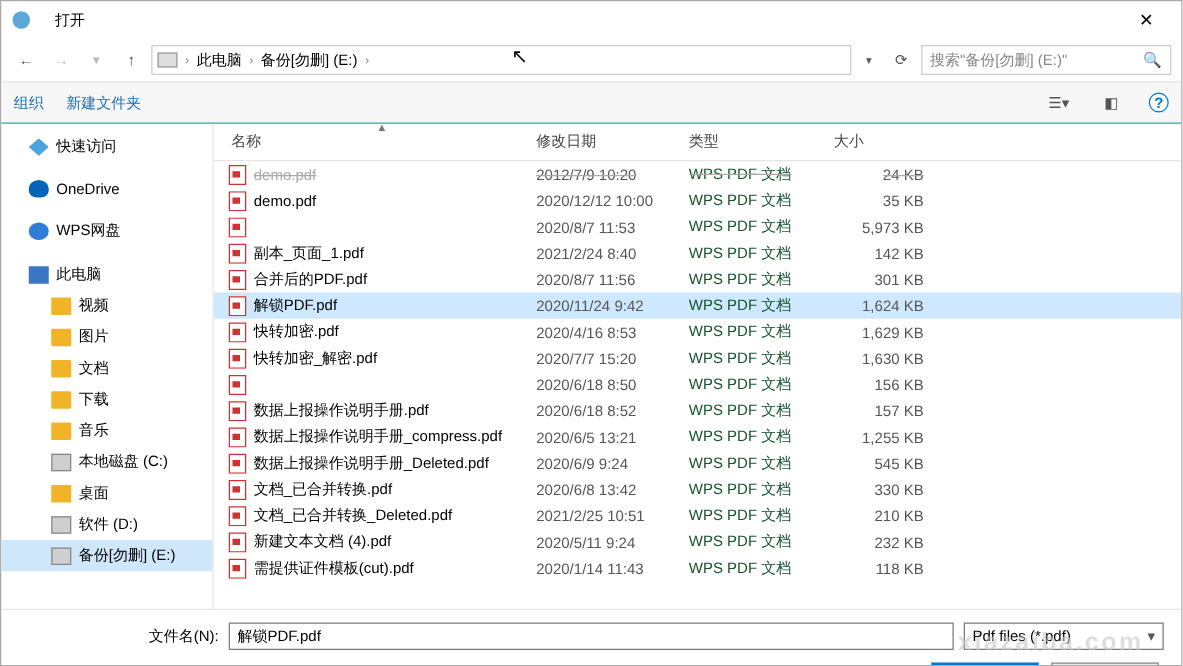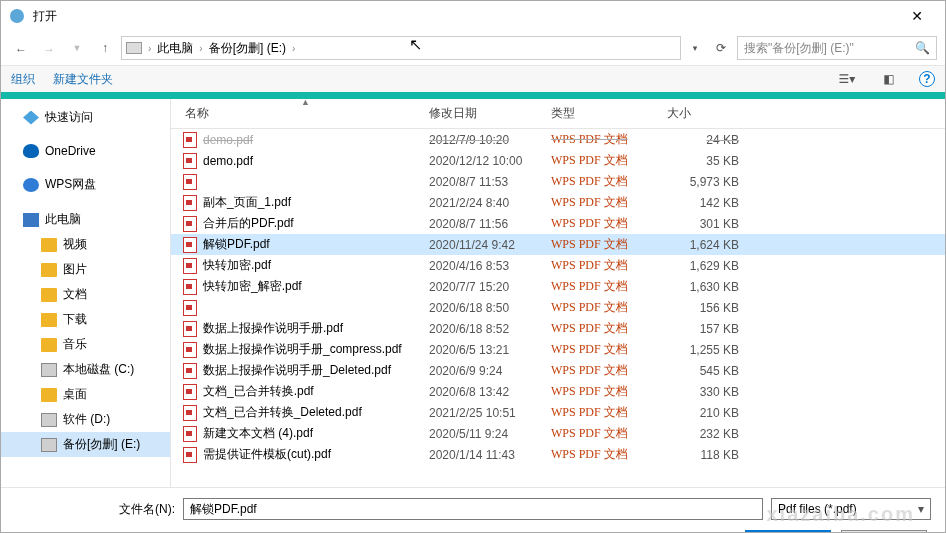--- a/index.html
+++ b/index.html
@@ -1,34 +1,34 @@
 <!DOCTYPE html>
 <html><head>
 <meta charset="utf-8">
 <style>
 * { margin: 0; padding: 0; box-sizing: border-box; font-family: "Microsoft YaHei", "Segoe UI", sans-serif; font-size: 12px; }
 body { background: #fff; width: 946px; height: 533px; overflow: hidden; border: 1px solid #aaa; position: relative; }
 
 .titlebar { height: 30px; display: flex; align-items: center; padding: 0 8px; }
 .titlebar .app-icon { width: 16px; height: 16px; margin-right: 8px; }
-.titlebar .title { flex: 1; }
+.titlebar .title { flex: 1; margin-left: 11px; }
 .titlebar .close { width: 40px; text-align: center; font-size: 14px; cursor: pointer; }
 
 .navbar { height: 34px; display: flex; align-items: center; padding: 4px 8px; gap: 4px; }
 .nav-btn { width: 24px; height: 24px; display: flex; align-items: center; justify-content: center; color: #555; cursor: pointer; }
 .nav-btn.disabled { color: #bbb; }
 .addressbar { flex: 1; height: 24px; border: 1px solid #ccc; display: flex; align-items: center; padding: 0 4px; gap: 6px; background: #fff; }
 .addressbar .drive-icon { width: 16px; height: 12px; background: #ddd; border: 1px solid #999; }
 .addressbar .sep { color: #888; font-size: 10px; }
 .addr-drop { width: 20px; text-align: center; color: #555; cursor: pointer; }
 .refresh { width: 24px; text-align: center; color: #555; cursor: pointer; }
 .searchbox { width: 200px; height: 24px; border: 1px solid #ccc; display: flex; align-items: center; padding: 0 6px; color: #888; }
 .searchbox .sicon { margin-left: auto; color: #555; }
 
-.toolbar { height: 34px; border-top: 1px solid #e5e5e5; border-bottom: 7px solid #14b8a6; background: #f7f7f7; display: flex; align-items: center; padding: 0 10px; gap: 18px; }
+.toolbar { height: 34px; border-top: 1px solid #e5e5e5; border-bottom: 1px solid #14b8a6; background: #f7f7f7; display: flex; align-items: center; padding: 0 10px; gap: 18px; }
 .toolbar .link { color: #1a6fb5; cursor: pointer; }
 .toolbar .spacer { flex: 1; }
 .toolbar .icon-btn { color: #555; cursor: pointer; width: 24px; text-align: center; }
 .toolbar .help { color: #0078d7; font-weight: bold; border: 1px solid #0078d7; border-radius: 50%; width: 16px; height: 16px; display: inline-flex; align-items: center; justify-content: center; background: #fff; }
 
 .main { display: flex; height: 388px; }
 .sidebar { width: 170px; border-right: 1px solid #e5e5e5; overflow-y: auto; padding: 6px 0; }
 .side-item { display: flex; align-items: center; gap: 6px; padding: 4px 10px 4px 22px; cursor: pointer; white-space: nowrap; }
 .side-item.l2 { padding-left: 40px; }
 .side-item.sel { background: #d0e7fb; }
@@ -47,21 +47,21 @@
 .cols .c-date { width: 122px; }
 .cols .c-type { width: 116px; }
 .cols .c-size { width: 90px; text-align: left; padding-right: 18px; }
 .sort-ind { position: absolute; left: 130px; top: -2px; color: #777; font-size: 9px; }
 
 .filelist { flex: 1; overflow-y: auto; overflow-x: hidden; }
 .row { display: flex; align-items: center; padding: 2px 0; cursor: pointer; }
 .row.sel { background: #cde8ff; }
 .row .c-name { width: 258px; padding-left: 12px; display: flex; align-items: center; gap: 6px; white-space: nowrap; overflow: hidden; }
 .row .c-date { width: 122px; color: #555; }
-.row .c-type { width: 116px; color: #c2410c; font-family: Liberation Serif, serif; }
+.row .c-type { width: 116px; color: #14532d; }
 .row .c-size { width: 90px; text-align: right; padding-right: 18px; color: #555; }
 .pdf-ico { width: 14px; height: 16px; background: #fff; border: 1px solid #c33; position: relative; flex-shrink: 0; }
 .pdf-ico::after { content: ""; position: absolute; left: 2px; top: 4px; width: 6px; height: 5px; background: #c33; }
 
 .bottom { border-top: 1px solid #e5e5e5; padding: 10px 14px; position: relative; }
 .fn-row { display: flex; align-items: center; gap: 8px; margin-bottom: 10px; }
 .fn-label { width: 160px; text-align: right; }
 .fn-input { flex: 1; height: 22px; border: 1px solid #7a7a7a; padding: 0 6px; }
 .filter { width: 160px; height: 22px; border: 1px solid #7a7a7a; padding: 0 6px; display: flex; align-items: center; cursor: pointer; }
 .filter .dd { margin-left: auto; color: #555; }

